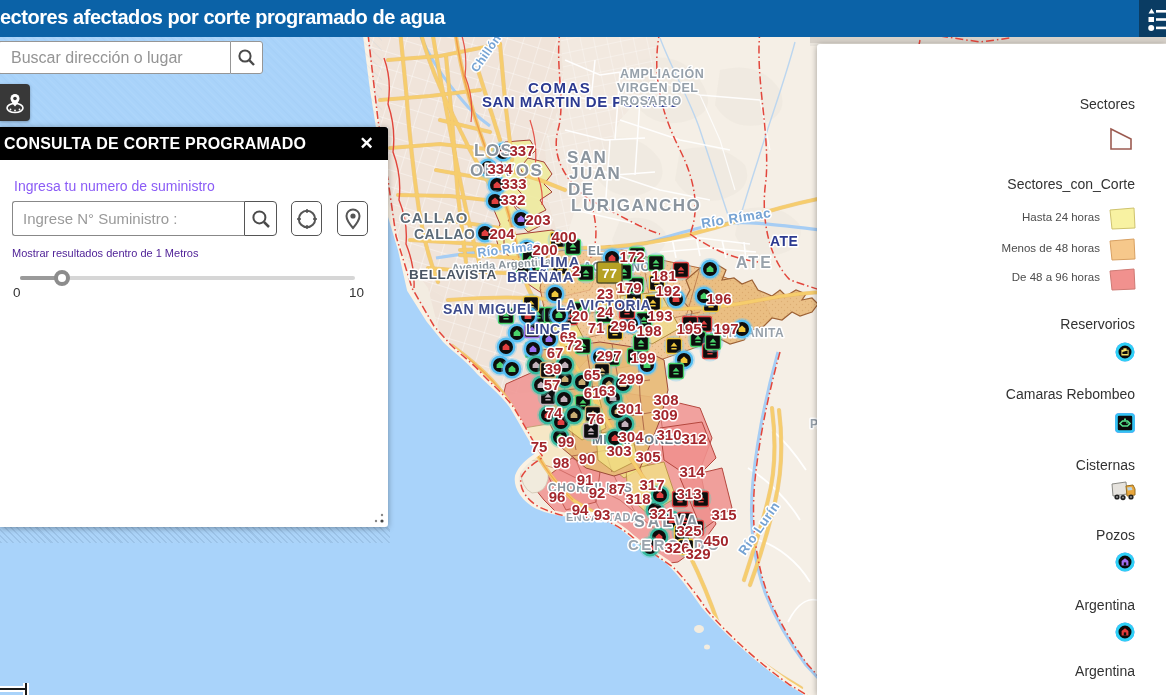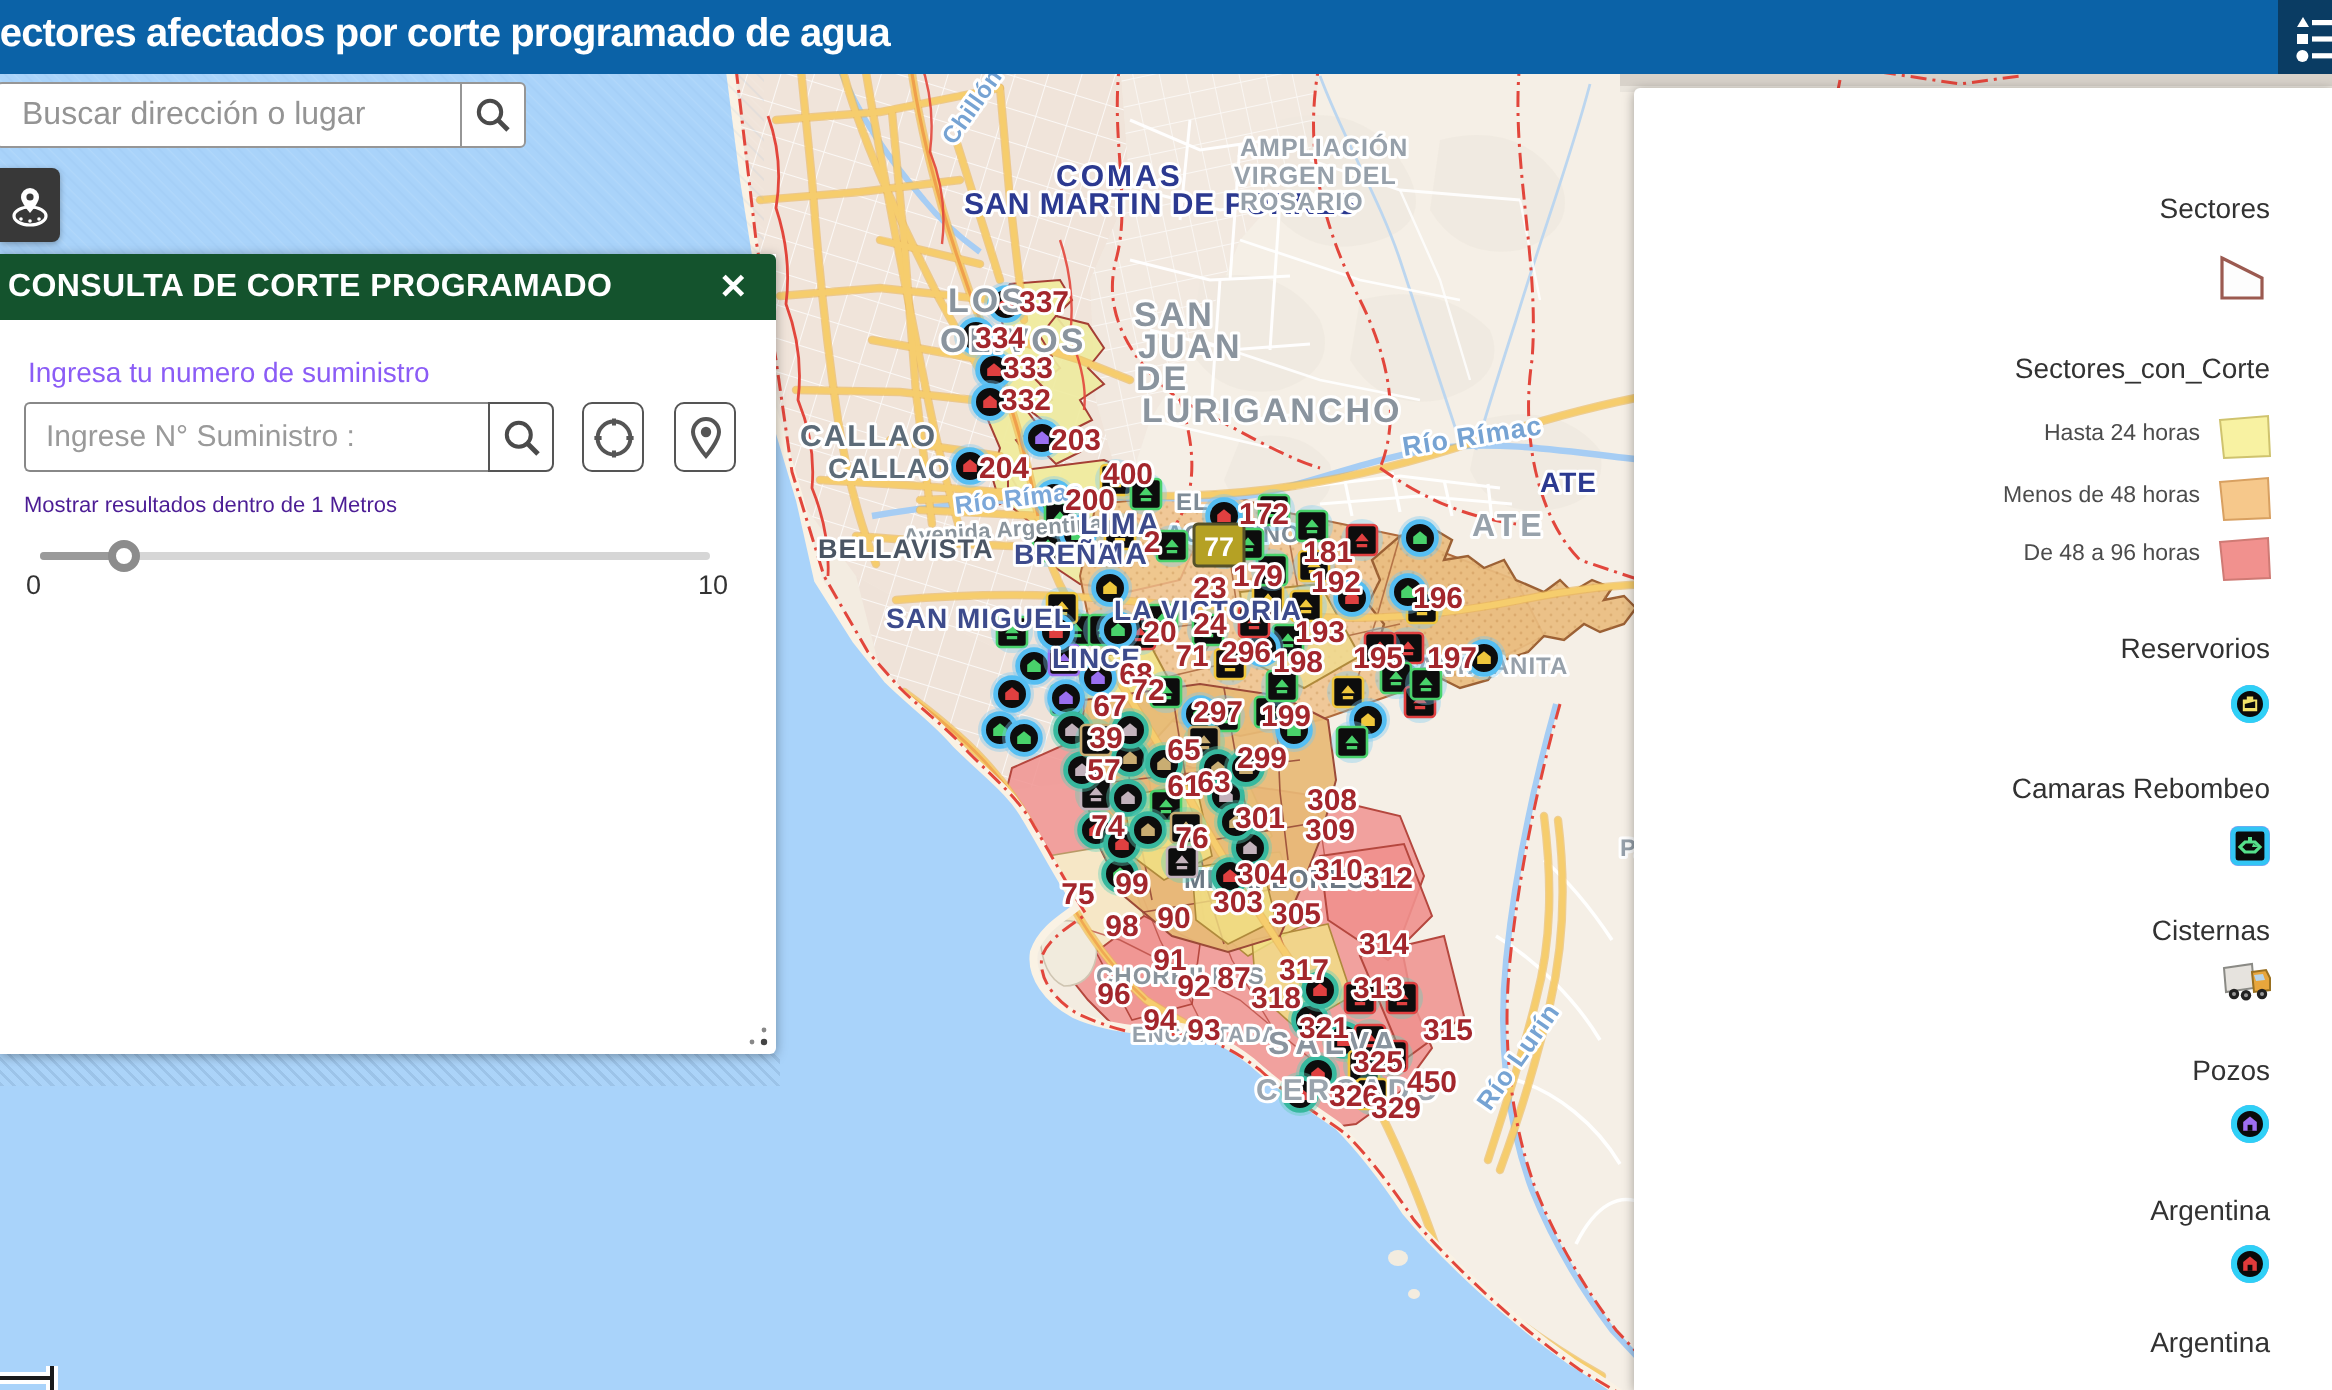--- a/index.html
+++ b/index.html
@@ -13,21 +13,21 @@
 #menu { position:absolute; right:0; top:0; width:27px; height:37px; background:#0a3c63; }
 #menu svg { position:absolute; left:7px; top:6px; }
 
 #srch { position:absolute; left:-2px; top:41px; display:flex; }
 #srch input { width:232px; height:33px; border:1px solid #969696; border-right:none; border-radius:3px 0 0 3px; padding:0 12px; font-size:16px; font-family:"Liberation Sans",sans-serif; color:#444; background:#fff; outline:none; }
 #srch input::placeholder { color:#949494; }
 #srch .sb { width:33px; height:33px; border:1px solid #969696; border-radius:0 3px 3px 0; background:#fff; display:flex; align-items:center; justify-content:center; }
 #locate { position:absolute; left:0; top:84px; width:30px; height:37px; background:#383838; border-radius:0 4px 4px 0; display:flex; align-items:center; justify-content:center; box-shadow:0 1px 3px rgba(0,0,0,.3); }
 
 #cons { position:absolute; left:0; top:127px; width:388px; height:400px; background:#fff; box-shadow:0 1px 6px rgba(0,0,0,.35); border-radius:0 0 3px 0; }
-#cons .hd { height:33px; background:#14532d; color:#fff; font-size:16px; font-weight:bold; line-height:33px; padding-left:4px; letter-spacing:0.2px; border-radius:0 3px 0 0; }
+#cons .hd { height:33px; background:#000000; color:#fff; font-size:16px; font-weight:bold; line-height:33px; padding-left:4px; letter-spacing:0.2px; border-radius:0 3px 0 0; }
 #cons .hd .x { position:absolute; right:14px; top:0; font-size:17px; font-weight:bold; line-height:33px; }
 #cons .lab1 { position:absolute; left:14px; top:51px; font-size:14px; color:#8b5cf6; }
 #cons .row { position:absolute; left:12px; top:74px; display:flex; }
 #cons .row input { width:232px; height:35px; border:1px solid #888; border-right:none; border-radius:3px 0 0 3px; padding:0 10px; font-size:15px; font-family:"Liberation Sans",sans-serif; color:#b91c1c; outline:none; }
 #cons .row input::placeholder { color:#9a9a9a; }
 #cons .bt { width:33px; height:35px; border:1.5px solid #555; background:#fff; display:flex; align-items:center; justify-content:center; }
 #cons .bt.att { border-radius:0 4px 4px 0; border-left:1.5px solid #555; }
 #cons .bt.sep1 { position:absolute; left:291px; top:74px; border-radius:5px; width:31px; }
 #cons .bt.sep2 { position:absolute; left:337px; top:74px; border-radius:5px; width:31px; }
 #cons .lab2 { position:absolute; left:12px; top:120px; font-size:11px; color:#4c1d95; }

